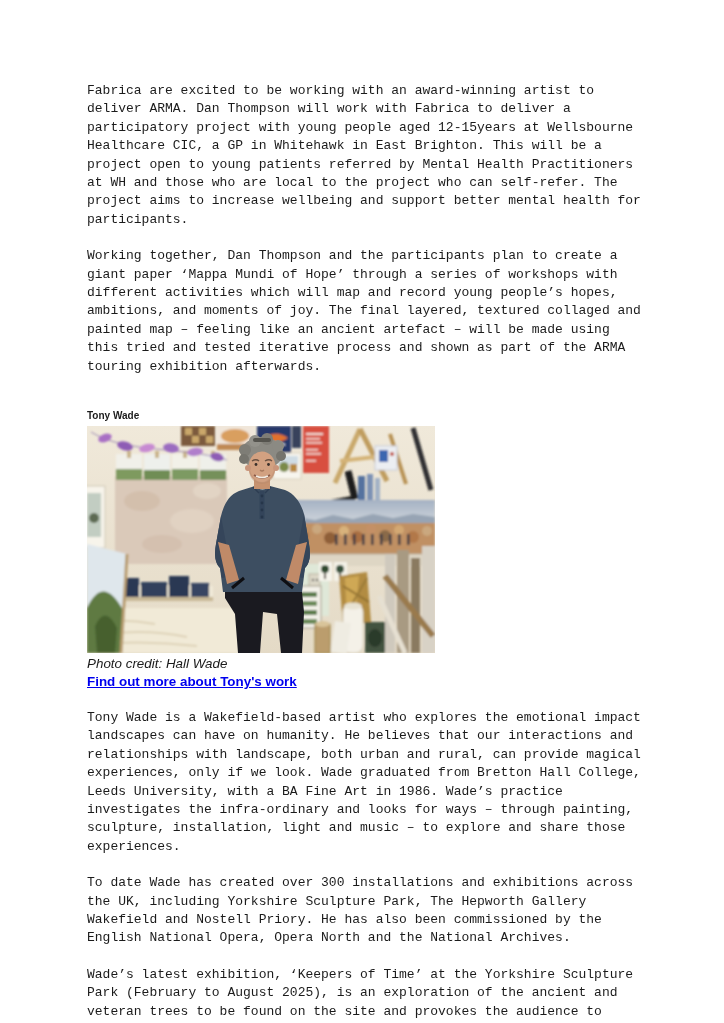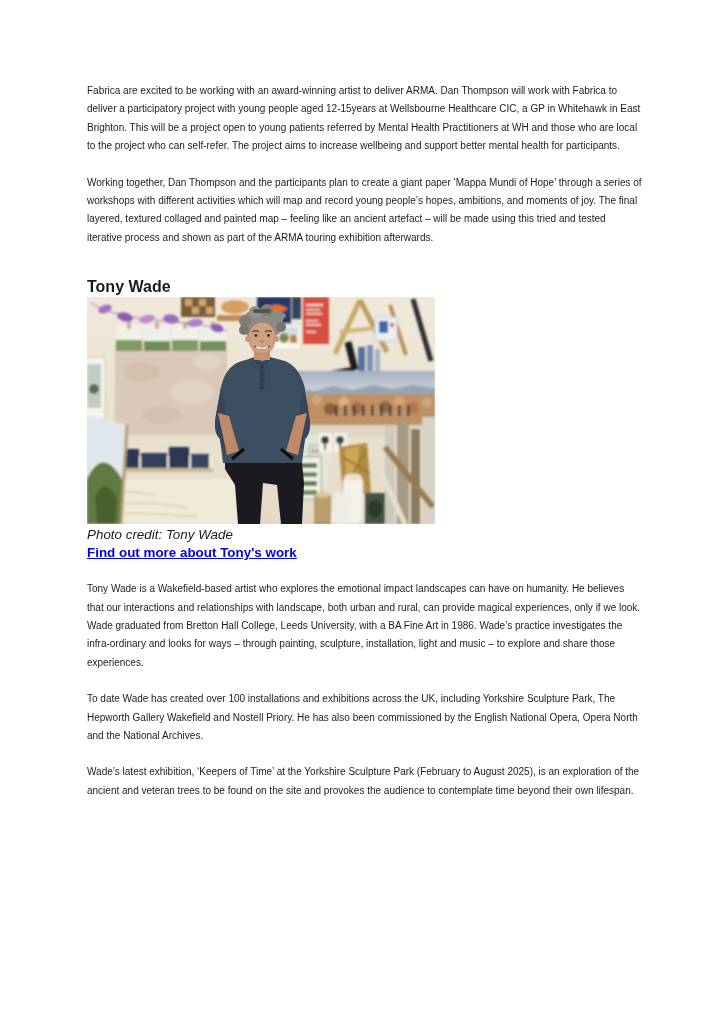--- a/index.html
+++ b/index.html
@@ -14,40 +14,41 @@
     background:var(--bg);
     font-family:"Liberation Sans", sans-serif;
     color:var(--text);
     overflow:hidden;
   }
   .page{
     padding:82px 80px 0 87px;
   }
   .doc-par{
     width:556px;
-    font-size:10px;
+    font-size:13px;
     line-height:18.4px;
     margin:0 0 18px 0;
     color:var(--text);
+    font-family:Liberation Mono, monospace;
   }
   .link-line{
     width:556px;
     font-size:13.4px;
     line-height:18.2px;
     margin:0;
   }
   .doc-link{
     color:var(--link);
     font-weight:bold;
     text-decoration:underline;
     cursor:pointer;
   }
   .artist-name{
     width:556px;
-    font-size:16px;
+    font-size:10px;
     line-height:17.5px;
     font-weight:bold;
     margin:0 0 1px 0;
   }
   .photo-frame{
     width:348px;height:227px;
     margin:0 0 2px 0;
     overflow:hidden;
     line-height:0;
   }
@@ -290,27 +291,27 @@
         <path d="M165,35 q4,-2.5 7,0 M178,35 q4,-2.5 7,0" stroke="#6a5243" stroke-width="1.4" fill="none"></path>
         <circle cx="169" cy="38.5" r="1.4" fill="#3a2f2a"></circle>
           <circle cx="181.5" cy="38.5" r="1.4" fill="#3a2f2a"></circle>
         <path d="M173,44 q2,2 4,0" stroke="#a87a5e" stroke-width="1.2" fill="none"></path>
         <path d="M167,49 Q175,55 183,49" stroke="#8a5a48" stroke-width="1.6" fill="none"></path>
         <path d="M169,50 Q175,53 181,50" stroke="#f2ebe2" stroke-width="1.6" fill="none"></path>
       </g>
     </svg>
   </div>
 
-  <div class="caption">Photo credit: Tony Wade</div>
+  <div class="caption">Photo credit: Hall Wade</div>
 
   <div class="link-line">
     <a class="doc-link" href="#">Find out more about Tony's work</a>
   </div>
 
   <div class="after-links-gap"></div>
 
   <p class="doc-par">Tony Wade is a Wakefield-based artist who explores the emotional impact landscapes can have on humanity. He believes that our interactions and relationships with landscape, both urban and rural, can provide magical experiences, only if we look. Wade graduated from Bretton Hall College, Leeds University, with a BA Fine Art in 1986. Wade’s practice investigates the infra-ordinary and looks for ways – through painting, sculpture, installation, light and music – to explore and share those experiences.</p>
 
-  <p class="doc-par">To date Wade has created over 100 installations and exhibitions across the UK, including Yorkshire Sculpture Park, The Hepworth Gallery Wakefield and Nostell Priory. He has also been commissioned by the English National Opera, Opera North and the National Archives.</p>
+  <p class="doc-par">To date Wade has created over 300 installations and exhibitions across the UK, including Yorkshire Sculpture Park, The Hepworth Gallery Wakefield and Nostell Priory. He has also been commissioned by the English National Opera, Opera North and the National Archives.</p>
 
   <p class="doc-par">Wade’s latest exhibition, ‘Keepers of Time’ at the Yorkshire Sculpture Park (February to August 2025), is an exploration of the ancient and veteran trees to be found on the site and provokes the audience to contemplate time beyond their own lifespan.</p>
 
 </div>
 
 </body></html>

